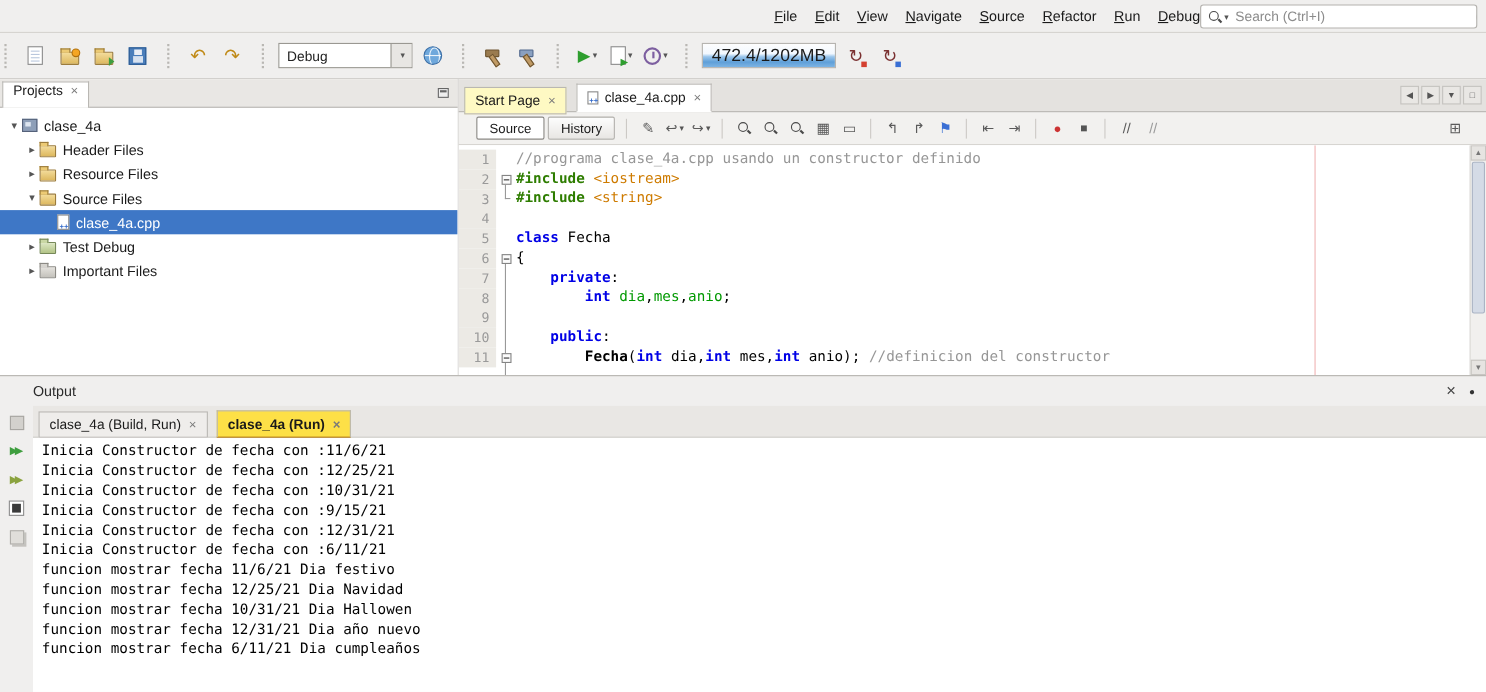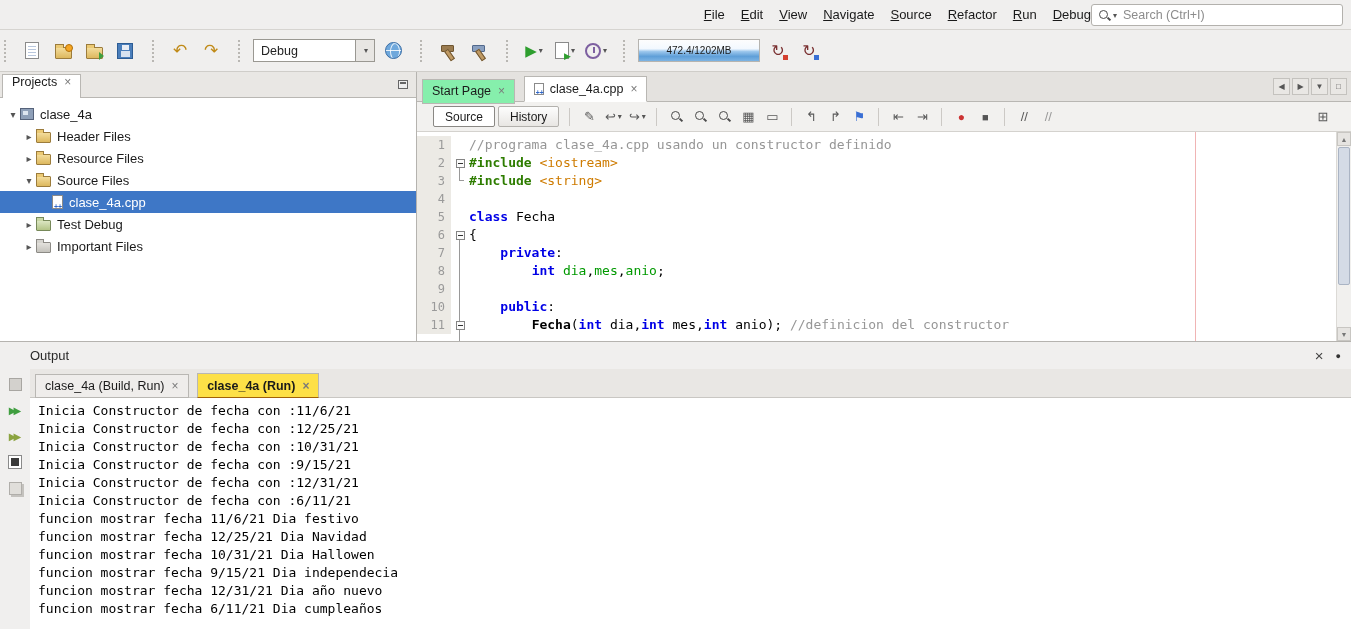--- a/index.html
+++ b/index.html
@@ -70,21 +70,21 @@
     background:#9a7b4f; border:1px solid #6e5531; border-radius:1px; }
   .i-hammer::after { content:""; position:absolute; top:7px; left:8px; width:3px; height:10px;
     background:#c09a64; border:1px solid #6e5531; transform:rotate(-35deg); }
   .i-broom::before { background:#8aa0c0; border-color:#51688c; }
   .run-glyph { color:#2e9e2e; font-size:15px; }
   .i-debugrun { width:14px; height:17px; background:#fff; border:1px solid #8a8a8a; position:relative; }
   .i-debugrun::after { content:"▶"; position:absolute; right:-3px; bottom:-3px; font-size:9px; color:#2e9e2e; }
   .i-profile { width:16px; height:16px; border-radius:50%; border:2px solid #7d5fa0; position:relative; }
   .i-profile::after { content:""; position:absolute; left:6px; top:2px; width:2px; height:6px; background:#7d5fa0; }
   .memory {
-    width:122px; height:23px; border:1px solid #b6b4b0; text-align:center; font-size:10px;
+    width:122px; height:23px; border:1px solid #b6b4b0; text-align:center; font-size:16px;
     line-height:21px; color:#1a1a1a;
     background:linear-gradient(180deg,#fdfdfd 0%,#f2f8ff 42%,#9bc6ec 55%,#5f9fd8 78%,#7db4e4 100%);
   }
   .i-gc { position:relative; font-size:16px; color:#7a3030; }
   .i-gc::after { content:""; position:absolute; right:-3px; bottom:0; width:5px; height:5px; background:#d44030; }
   .i-gc.gc2::after { background:#3a6fd4; }
 
   
   #main { position:absolute; left:0; top:72px; width:1351px; height:269px; display:flex; }
 
@@ -113,21 +113,21 @@
   .ticon-folder-test::before { background:#c9d7a4; border-color:#77895a; }
   .ticon-folder-imp { background:linear-gradient(#e4e2dd,#c4c2bc); border-color:#8c8a85; }
   .ticon-folder-imp::before { background:#d6d4cf; border-color:#8c8a85; }
   .ticon-cpp { width:11px; height:14px; background:#fff; border:1px solid #8a8a8a; position:relative; }
   .ticon-cpp::after { content:"++"; position:absolute; left:1px; bottom:-2px; color:#2e66c8; font-size:7px; font-weight:bold; }
 
   
   #editor { flex:1; height:100%; display:flex; flex-direction:column; background:#fff; }
   .ed-tabs { height:30px; background:#e4e2df; border-bottom:1px solid #b9b7b3; position:relative; flex:none; }
   .ed-tab { display:inline-flex; align-items:center; height:25px; margin:4px 0 0 5px; padding:0 9px;
-    background:#86efac; border:1px solid #b9b7b3; font-size:12.5px; position:relative; }
+    background:#fef9c3; border:1px solid #b9b7b3; font-size:12.5px; position:relative; }
   .ed-tab.active { background:#fff; border-bottom:1px solid #fff; margin-bottom:-1px; height:26px; }
   .ed-tab .ticon-cpp { width:10px; height:12px; margin-right:6px; }
   .tab-ctrls { position:absolute; right:4px; top:6px; display:flex; gap:2px; }
   .tab-ctrl { width:17px; height:17px; background:#e9e7e4; border:1px solid #c4c2be;
     display:flex; align-items:center; justify-content:center; font-size:8px; color:#555; }
   .ed-toolbar { height:30px; background:#f2f1ef; border-bottom:1px solid #d4d2ce;
     display:flex; align-items:center; padding:0 16px; flex:none; }
   .view-btn { height:21px; padding:0 11px; border:1px solid #b3b1ad; background:linear-gradient(#fdfdfd,#e8e6e3);
     border-radius:2px; font-size:12px; display:inline-flex; align-items:center; margin-right:3px; }
   .view-btn.active { background:#fff; border-color:#8a8884; }
@@ -528,21 +528,20 @@
         <div id="output-lines">
             <div class="out-line">Inicia Constructor de fecha con :11/6/21</div>
             <div class="out-line">Inicia Constructor de fecha con :12/25/21</div>
             <div class="out-line">Inicia Constructor de fecha con :10/31/21</div>
             <div class="out-line">Inicia Constructor de fecha con :9/15/21</div>
             <div class="out-line">Inicia Constructor de fecha con :12/31/21</div>
             <div class="out-line">Inicia Constructor de fecha con :6/11/21</div>
             <div class="out-line">funcion mostrar fecha 11/6/21 Dia festivo</div>
             <div class="out-line">funcion mostrar fecha 12/25/21 Dia Navidad</div>
             <div class="out-line">funcion mostrar fecha 10/31/21 Dia Hallowen</div>
-            <div class="out-line">funcion mostrar fecha 9/15/21 Dia independecia</div>
             <div class="out-line">funcion mostrar fecha 12/31/21 Dia año nuevo</div>
             <div class="out-line">funcion mostrar fecha 6/11/21 Dia cumpleaños</div>
           </div>
       </div>
     </div>
   </div>
 
 </div>
 
 </body></html>

